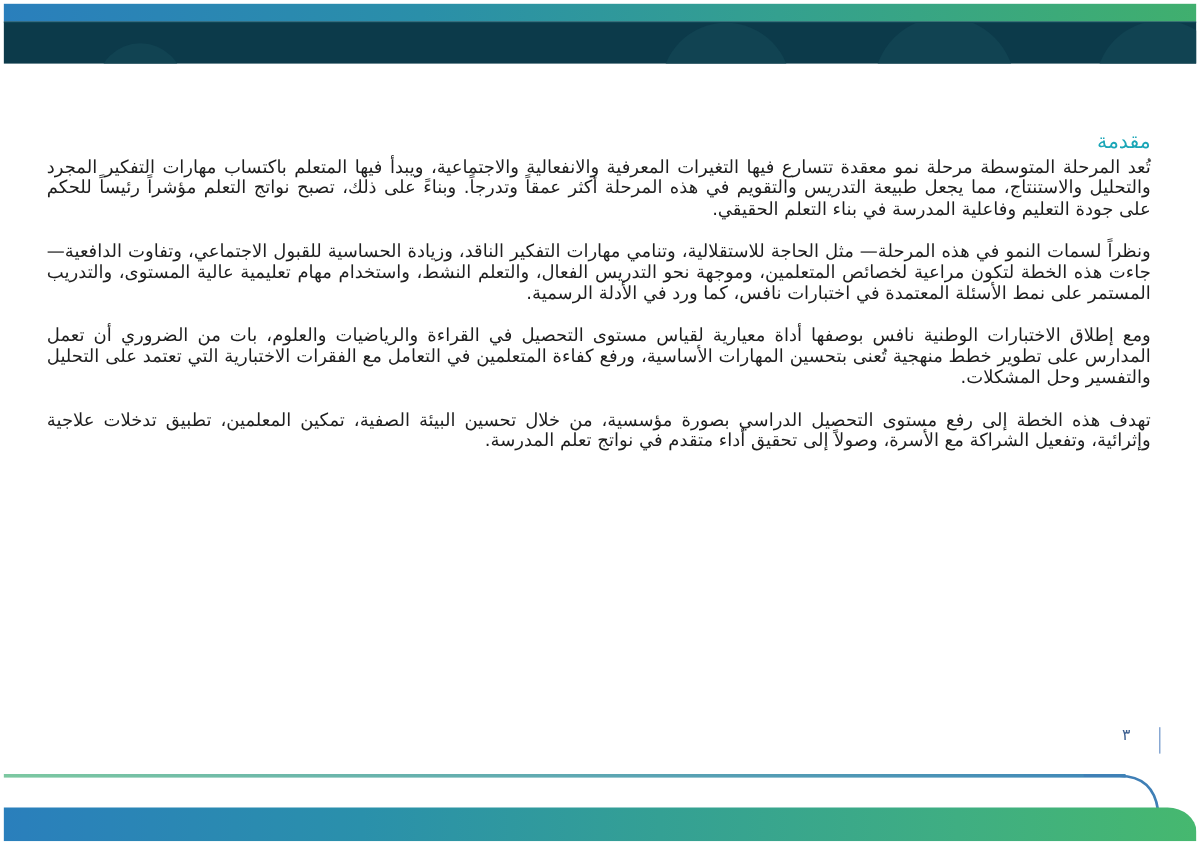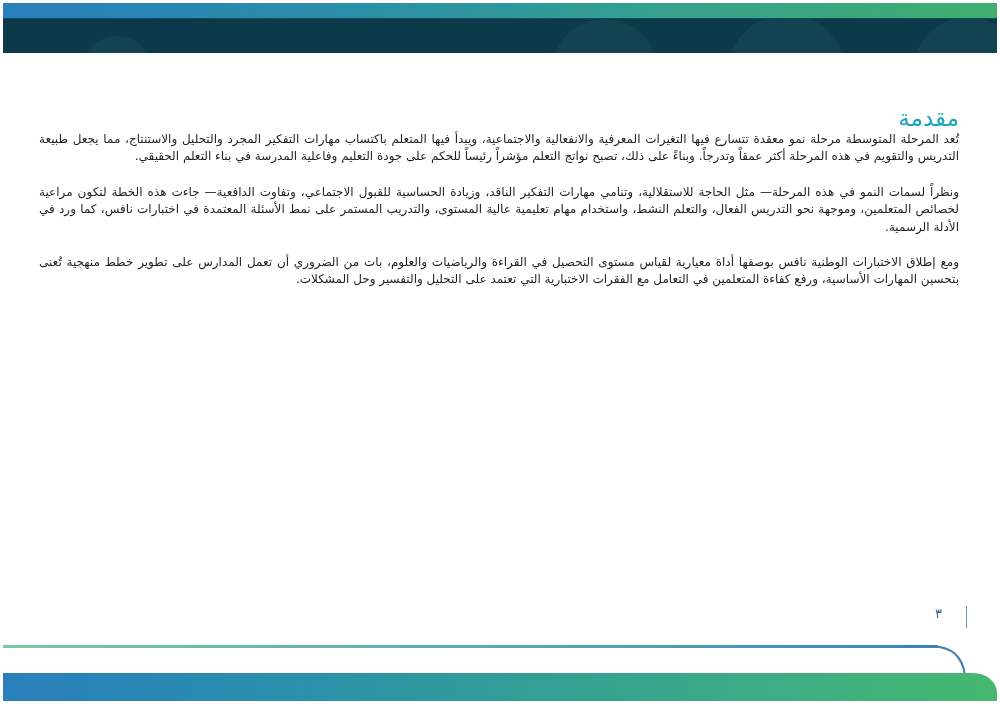--- a/index.html
+++ b/index.html
@@ -22,25 +22,25 @@
       position: absolute; border-radius: 50%; background: #114352;
     }
 
     
     .content {
       position: absolute; right: 38px; top: 104px; width: 920px;
       direction: rtl; text-align: justify;
     }
     .title {
       font-family: "DejaVu Sans", sans-serif;
-      font-size: 23px; color: #1aa6b7; font-weight: normal;
+      font-size: 17px; color: #1aa6b7; font-weight: normal;
       line-height: 22px; margin-bottom: 2px;
     }
     .para {
-      font-size: 12px; line-height: 17.4px; color: #1e1e1e;
+      font-size: 15px; line-height: 17.4px; color: #1e1e1e;
       margin-bottom: 18px; text-align: justify; text-align-last: right;
     }
 
     
     .page-number {
       position: absolute; right: 55px; top: 603px;
       font-size: 13px; color: #3a5d8f; direction: rtl;
     }
     .page-bar {
       position: absolute; right: 30px; top: 603px; width: 1.5px; height: 22px; background: #6b93c9;
@@ -70,20 +70,21 @@
     <div class="circle" style="left:548px; top:0px; width:108px; height:108px;"></div>
     <div class="circle" style="left:725px; top:-5px; width:118px; height:118px;"></div>
     <div class="circle" style="left:910px; top:-2px; width:110px; height:110px;"></div>
   </div>
 
   <div class="content">
     <h1 class="title">مقدمة</h1>
     <p class="para">تُعد المرحلة المتوسطة مرحلة نمو معقدة تتسارع فيها التغيرات المعرفية والانفعالية والاجتماعية، ويبدأ فيها المتعلم باكتساب مهارات التفكير المجرد والتحليل والاستنتاج، مما يجعل طبيعة التدريس والتقويم في هذه المرحلة أكثر عمقاً وتدرجاً. وبناءً على ذلك، تصبح نواتج التعلم مؤشراً رئيساً للحكم على جودة التعليم وفاعلية المدرسة في بناء التعلم الحقيقي.</p>
     <p class="para">ونظراً لسمات النمو في هذه المرحلة— مثل الحاجة للاستقلالية، وتنامي مهارات التفكير الناقد، وزيادة الحساسية للقبول الاجتماعي، وتفاوت الدافعية— جاءت هذه الخطة لتكون مراعية لخصائص المتعلمين، وموجهة نحو التدريس الفعال، والتعلم النشط، واستخدام مهام تعليمية عالية المستوى، والتدريب المستمر على نمط الأسئلة المعتمدة في اختبارات نافس، كما ورد في الأدلة الرسمية.</p>
     <p class="para">ومع إطلاق الاختبارات الوطنية نافس بوصفها أداة معيارية لقياس مستوى التحصيل في القراءة والرياضيات والعلوم، بات من الضروري أن تعمل المدارس على تطوير خطط منهجية تُعنى بتحسين المهارات الأساسية، ورفع كفاءة المتعلمين في التعامل مع الفقرات الاختبارية التي تعتمد على التحليل والتفسير وحل المشكلات.</p>
+    <p class="para">تهدف هذه الخطة إلى رفع مستوى التحصيل الدراسي بصورة مؤسسية، من خلال تحسين البيئة الصفية، تمكين المعلمين، تطبيق تدخلات علاجية وإثرائية، وتفعيل الشراكة مع الأسرة، وصولاً إلى تحقيق أداء متقدم في نواتج تعلم المدرسة.</p>
   </div>
 
   <div class="page-number">٣</div>
   <div class="page-bar"></div>
 
   <div class="footer-line"></div>
   <svg class="footer-curve" width="70" height="40" viewBox="0 0 70 40">
     <path d="M0 3.5 L30 3.5 Q58 4 62 32" fill="none" stroke="#3f7fb6" stroke-width="2.2"></path>
   </svg>
 

